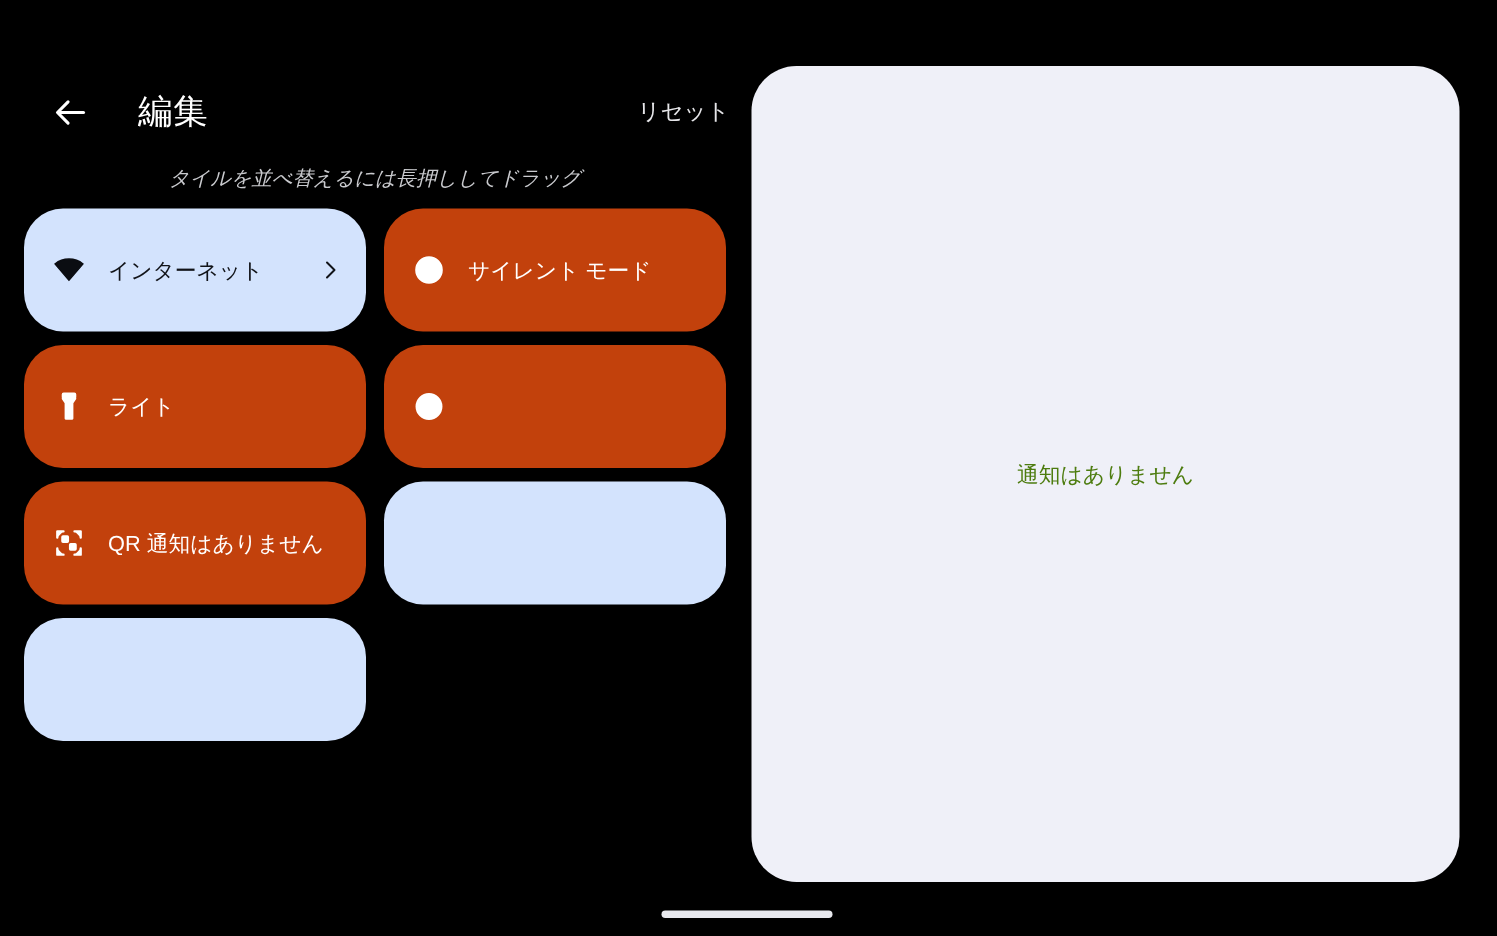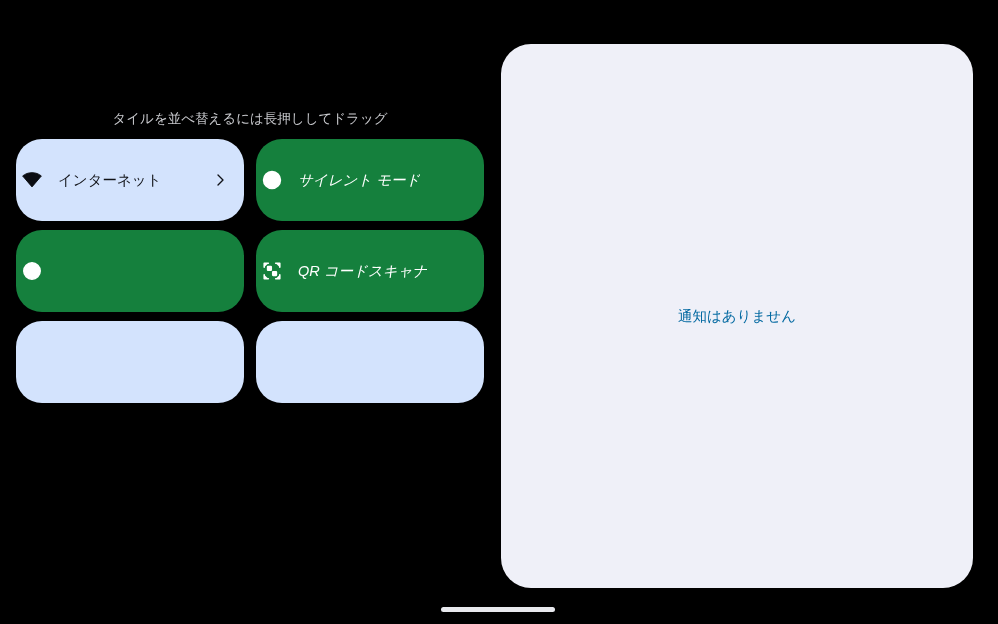--- a/index.html
+++ b/index.html
@@ -32,38 +32,38 @@
     line-height:40px;
   }
   .reset-btn{
     position:absolute;left:421px;top:10px;
     font-size:15px;color:#e6e6e9;
     line-height:22px;
     padding:2px 4px;border-radius:14px;
   }
   .qs-hint{
     position:absolute;left:0;top:110px;width:500px;
-    text-align:center;font-size:13.5px;color:#c9cace;
+    text-align:center;font-size:13.5px;color:#c9cace;font-style:italic;
   }
 
   .tile-grid{
     position:absolute;left:16px;top:139px;
     width:468px;
     display:grid;
     grid-template-columns:228px 228px;
     column-gap:12px;row-gap:9px;
   }
   .tile{
     height:82px;border-radius:26px;
     display:flex;align-items:center;
-    padding:0 4px;
+    padding:0 18px;
     box-sizing:border-box;
     position:relative;
   }
-  .tile.off{background:#15803d;font-style:italic;}
+  .tile.off{background:#c2410c;}
   .tile.on{background:#d3e3fd;}
   .tile .t-icon{
     width:24px;height:24px;flex:0 0 24px;
     display:flex;align-items:center;justify-content:center;
     margin-right:14px;
   }
   .tile .t-icon svg{display:block;}
   .tile.off .t-icon svg{fill:#ffffff;stroke:#ffffff;}
   .tile.on .t-icon svg{fill:#0b0d12;stroke:#0b0d12;}
   .tile .t-label{
@@ -82,37 +82,47 @@
   
   .notif-panel{
     position:absolute;left:501px;top:44px;
     width:472px;height:544px;
     background:#eff0f8;
     border-radius:30px;
   }
   .notif-empty{
     position:absolute;left:0;top:0;width:100%;height:100%;
     display:flex;align-items:center;justify-content:center;
-    font-size:14.5px;color:#0369a1;
+    font-size:14.5px;color:#4d7c0f;
   }
 
   
   .home-indicator{
     position:absolute;left:441px;top:607px;
     width:114px;height:5px;border-radius:3px;
     background:#e8e9ee;
   }
 </style>
 </head>
 <body>
 
 <div class="screen">
 
   <div class="qs-pane">
 
+    <div class="qs-header">
+      <div class="back-btn">
+        <svg width="26" height="26" viewBox="0 0 24 24" fill="none" stroke="#ffffff" stroke-width="1.9" stroke-linecap="round" stroke-linejoin="round">
+          <line x1="20" y1="12" x2="4.5" y2="12"></line>
+          <polyline points="10.5,5.5 4,12 10.5,18.5"></polyline>
+        </svg>
+      </div>
+      <div class="qs-title">編集</div>
+      <div class="reset-btn">リセット</div>
+    </div>
 
     <div class="qs-hint">タイルを並べ替えるには長押ししてドラッグ</div>
 
     <div class="tile-grid">
 
       <div class="tile on">
         <span class="t-icon">
           <svg width="22" height="22" viewBox="0 0 24 24">
             <path d="M12 19.5 1.8 7.6C4.6 5.3 8.1 4 12 4s7.4 1.3 10.2 3.6L12 19.5z"></path>
           </svg>
@@ -129,20 +139,30 @@
       <div class="tile off">
         <span class="t-icon">
           <svg width="22" height="22" viewBox="0 0 24 24" fill="none" stroke="#ffffff" stroke-width="1.7" stroke-linecap="round">
             <circle cx="12" cy="12" r="9.2"></circle>
             <line x1="7.4" y1="12" x2="16.6" y2="12"></line>
           </svg>
         </span>
         <span class="t-label">サイレント モード</span>
       </div>
 
+      <div class="tile off">
+        <span class="t-icon">
+          <svg width="22" height="22" viewBox="0 0 24 24" fill="none" stroke="#ffffff" stroke-width="1.6" stroke-linejoin="round">
+            <rect x="7.5" y="2.6" width="9" height="3.2" rx="0.6"></rect>
+            <path d="M7.5 6.2 9.6 9.3v11.5h4.8V9.3l2.1-3.1z"></path>
+            <line x1="12" y1="12.3" x2="12" y2="14.6" stroke-linecap="round"></line>
+          </svg>
+        </span>
+        <span class="t-label">ライト</span>
+      </div>
 
 
 
 
 
       <div class="tile off">
         <span class="t-icon">
           <svg width="22" height="22" viewBox="0 0 24 24" fill="none" stroke="#ffffff" stroke-width="1.6">
             <circle cx="12" cy="12" r="9"></circle>
             <circle cx="12" cy="12" r="3.3" fill="#ffffff" stroke="none"></circle>
@@ -154,21 +174,21 @@
         <span class="t-icon">
           <svg width="22" height="22" viewBox="0 0 24 24" fill="none" stroke="#ffffff" stroke-width="1.7" stroke-linecap="round" stroke-linejoin="round">
             <polyline points="3.5,8 3.5,3.5 8,3.5"></polyline>
             <polyline points="16,3.5 20.5,3.5 20.5,8"></polyline>
             <polyline points="20.5,16 20.5,20.5 16,20.5"></polyline>
             <polyline points="8,20.5 3.5,20.5 3.5,16"></polyline>
             <rect x="7.2" y="7.2" width="4" height="4" rx="0.4"></rect>
             <rect x="12.8" y="12.8" width="4" height="4" rx="0.4"></rect>
           </svg>
         </span>
-        <span class="t-label">QR コードスキャナ</span>
+        <span class="t-label">QR 通知はありません</span>
       </div>
 
       <div class="tile on">
         <span class="t-label"></span>
       </div>
 
       <div class="tile on">
         <span class="t-label"></span>
       </div>
 

